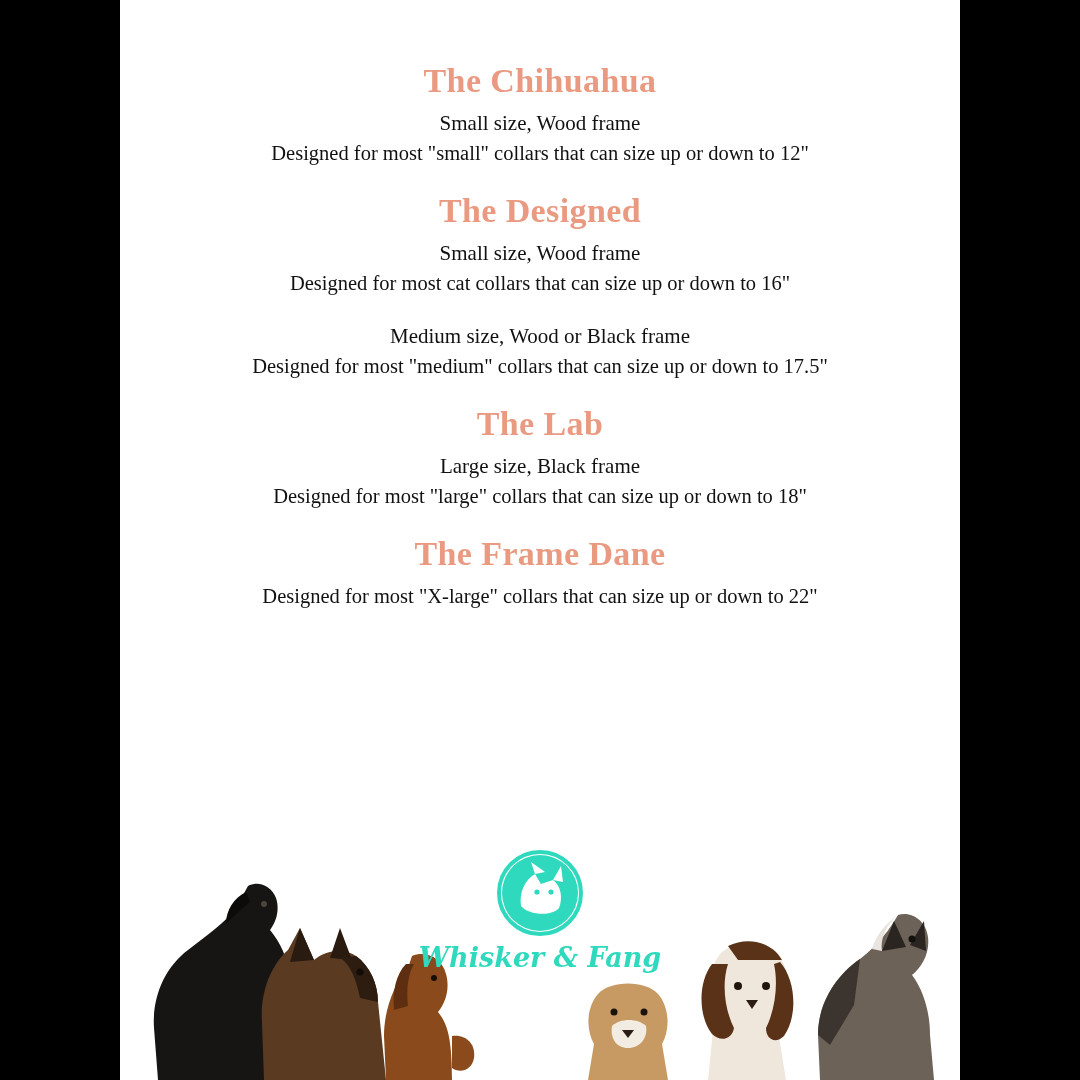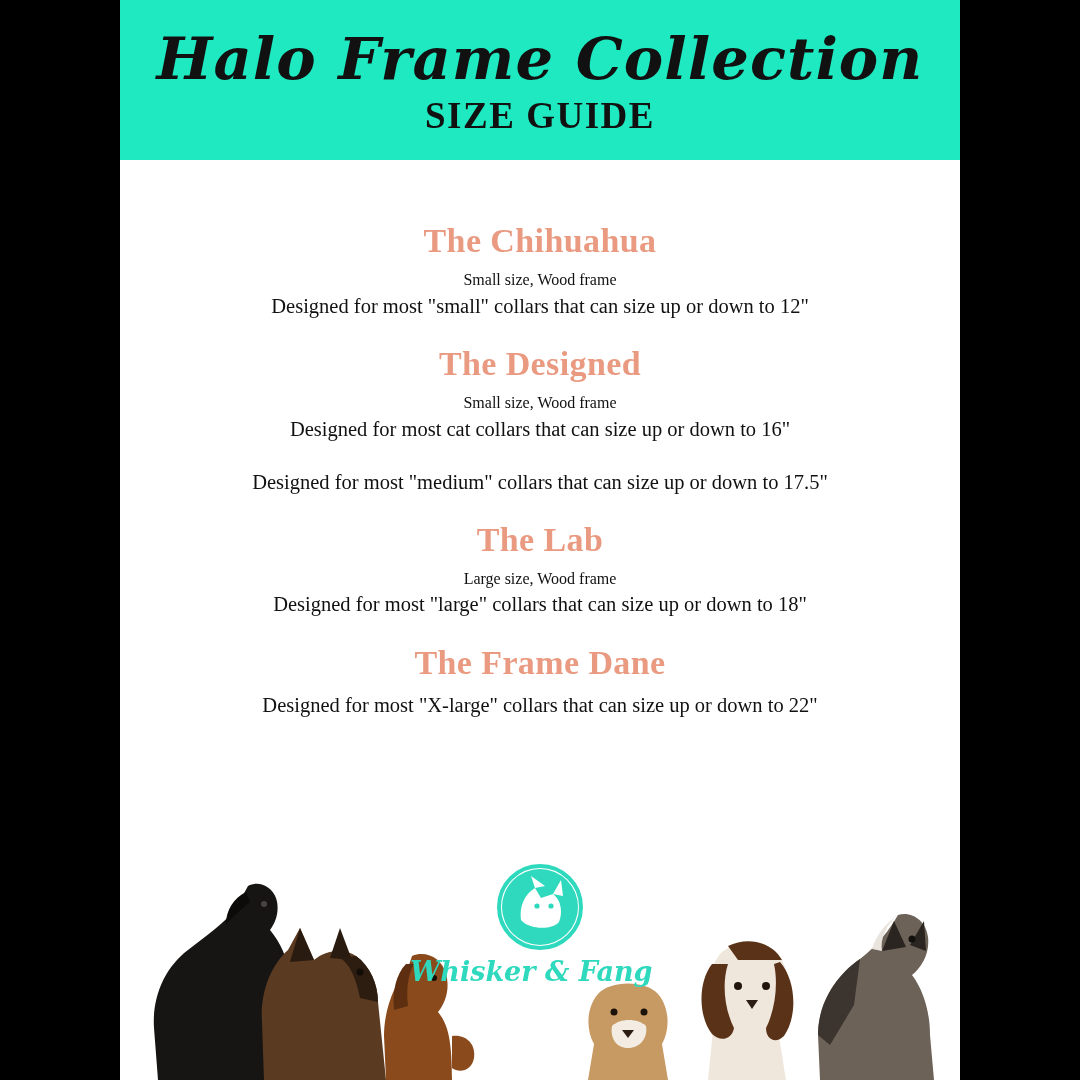--- a/index.html
+++ b/index.html
@@ -56,39 +56,39 @@
   .entry-title {
     font-family: "Liberation Serif", serif;
     font-weight: bold;
     font-size: 34px;
     color: #e99a80;
     letter-spacing: 0.4px;
     margin-bottom: 9px;
   }
   .entry-line {
     font-family: "Liberation Serif", serif;
-    font-size: 16px;
+    font-size: 21px;
     color: #111;
     line-height: 1.42;
   }
   .entry-line.small { font-size: 20.5px; }
   .footer {
     position: absolute;
     bottom: 0;
     left: 0;
     width: 840px;
     height: 230px;
   }
   .brand {
     position: absolute;
     left: 50%;
     transform: translateX(-50%);
-    top: 14px;
+    top: 0;
     width: 260px;
-    text-align: left;
+    text-align: center;
     z-index: 5;
   }
   .brand-mark {
     width: 86px;
     height: 86px;
     margin: 0 auto;
     border: 4px solid #2fd9bd;
     border-radius: 50%;
     position: relative;
     background: #fff;
@@ -106,46 +106,43 @@
   }
   .dogs { position: absolute; bottom: 0; left: 0; width: 840px; height: 215px; }
   .dog { position: absolute; bottom: 0; }
   .silhouette { display: block; }
 </style>
 </head>
 <body>
 
 <div class="page">
 
-  <div class="header-band">
-    <div class="header-title">Halo Frame Collection</div>
-    <div class="header-sub">SIZE GUIDE</div>
-  </div>
 
   <div class="content">
 
     <div class="entry">
       <div class="entry-title">The Chihuahua</div>
       <div class="entry-line">Small size, Wood frame</div>
       <div class="entry-line small">Designed for most "small" collars that can size up or down to 12"</div>
     </div>
 
     <div class="entry">
       <div class="entry-title">The Designed</div>
       <div class="entry-line">Small size, Wood frame</div>
       <div class="entry-line small">Designed for most cat collars that can size up or down to 16"</div>
     </div>
 
     <div class="entry">
+      <div class="entry-line">Medium size, Wood or Black frame</div>
       <div class="entry-line small">Designed for most "medium" collars that can size up or down to 17.5"</div>
     </div>
 
     <div class="entry">
       <div class="entry-title">The Lab</div>
-      <div class="entry-line">Large size, Wood frame</div>
+      <div class="entry-line">Large size, Black frame</div>
       <div class="entry-line small">Designed for most "large" collars that can size up or down to 18"</div>
     </div>
 
     <div class="entry">
       <div class="entry-title">The Frame Dane</div>
       <div class="entry-line small">Designed for most "X-large" collars that can size up or down to 22"</div>
     </div>
 
   </div>
 

